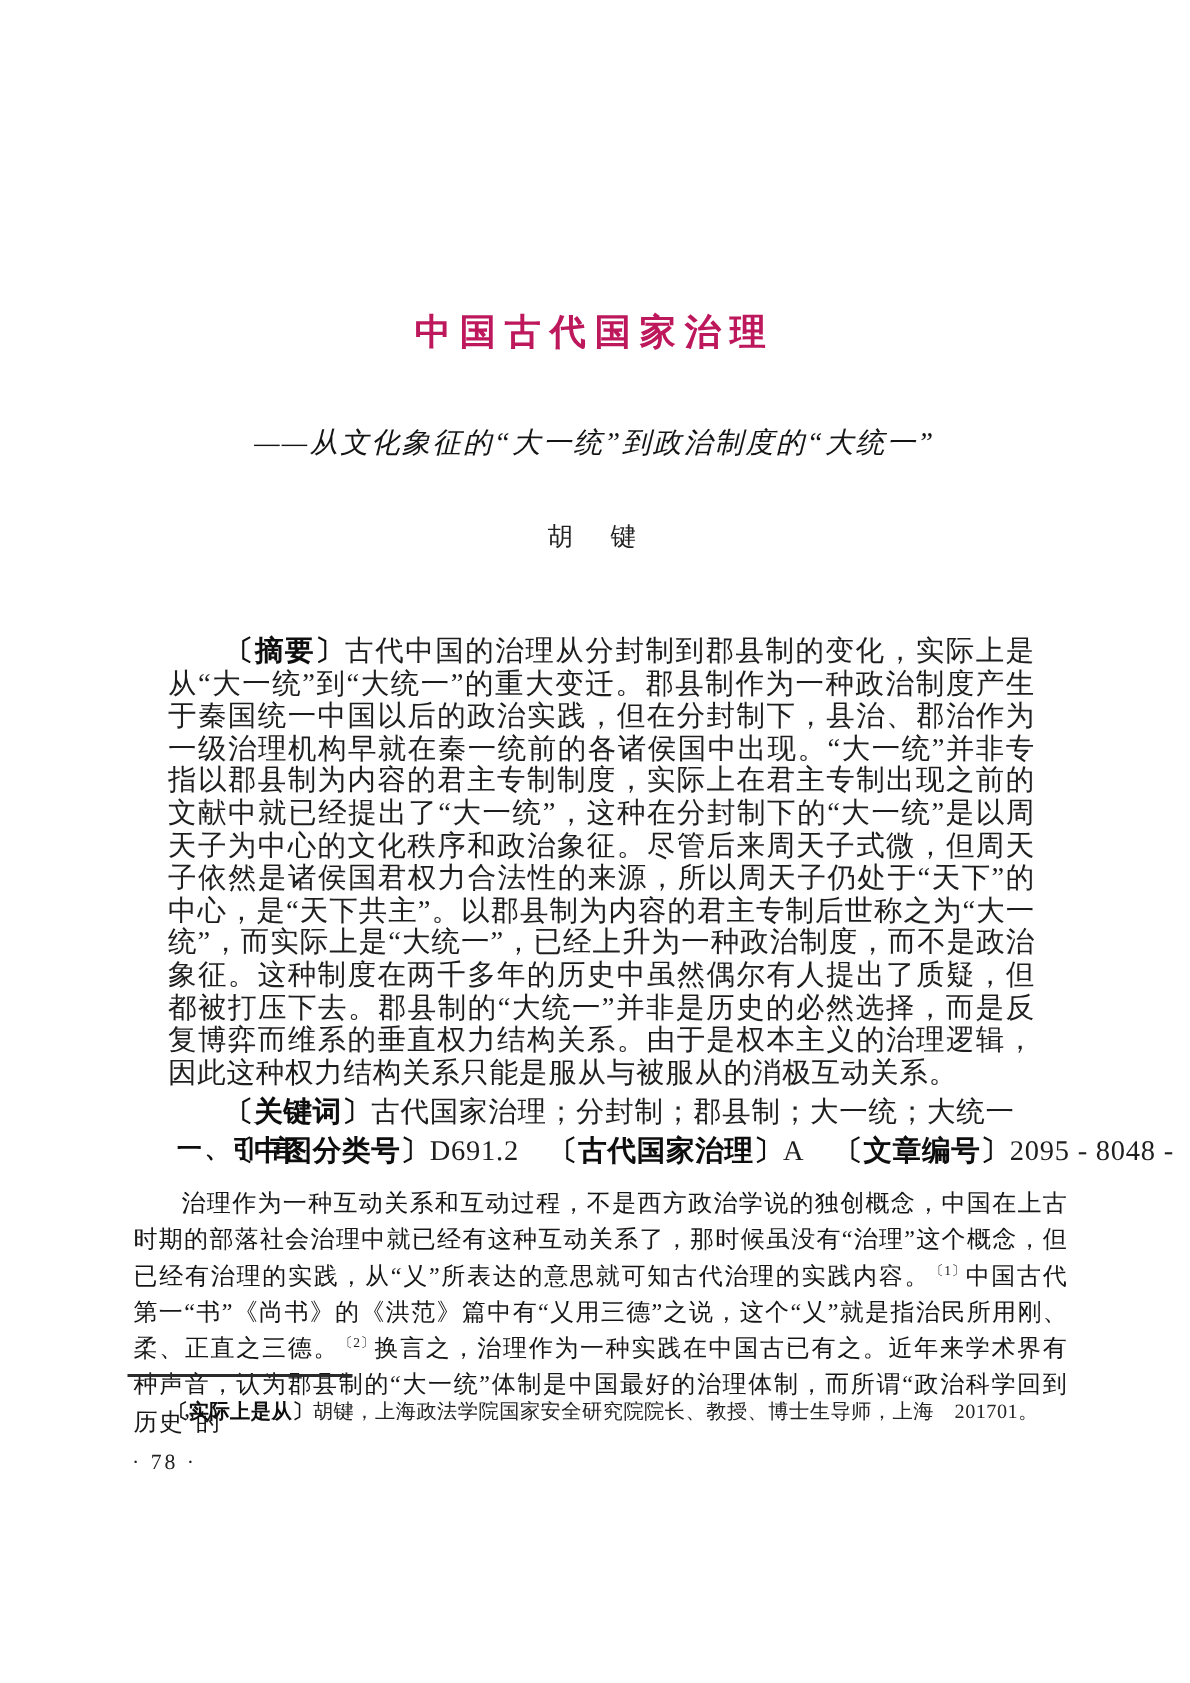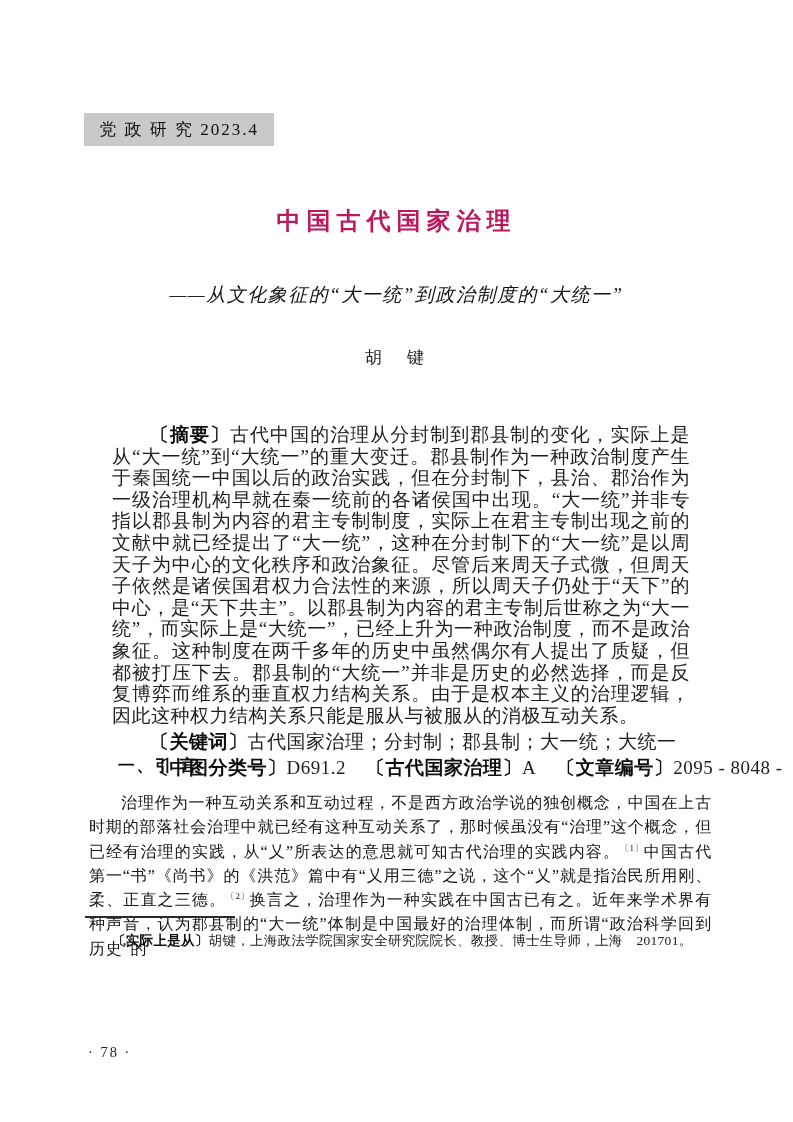--- a/index.html
+++ b/index.html
@@ -73,30 +73,29 @@
     font-size:13.5px;line-height:25px;
     letter-spacing:0.3px;color:#222;
   }
   .fn-rule{
     width:150px;height:0;
     border-top:2px solid #2a2a2a;
     margin-bottom:10px;
   }
   .footnotes p{margin:0;text-indent:2em;}
   .page-number{
-    position:absolute;left:88px;top:1044px;
+    position:absolute;left:88px;top:967px;
     font-size:14.5px;letter-spacing:2px;color:#222;
   }
 </style>
 </head>
 <body>
 
 <div class="page">
 
-  <div class="journal-badge">党 政 研 究  2023.4</div>
 
   <h1 class="title">中国古代国家治理</h1>
 
   <div class="subtitle">——从文化象征的“大一统”到政治制度的“大统一”</div>
 
   <div class="author">胡　键</div>
 
   <div class="meta-block">
     <p class="abstract"><span class="lbl">〔摘要〕</span><span>古代中国的治理从分封制到郡县制的变化，实际上是从“大一统”到“大统一”的重大变迁。郡县制作为一种政治制度产生于秦国统一中国以后的政治实践，但在分封制下，县治、郡治作为一级治理机构早就在秦一统前的各诸侯国中出现。“大一统”并非专指以郡县制为内容的君主专制制度，实际上在君主专制出现之前的文献中就已经提出了“大一统”，这种在分封制下的“大一统”是以周天子为中心的文化秩序和政治象征。尽管后来周天子式微，但周天子依然是诸侯国君权力合法性的来源，所以周天子仍处于“天下”的中心，是“天下共主”。以郡县制为内容的君主专制后世称之为“大一统”，而实际上是“大统一”，已经上升为一种政治制度，而不是政治象征。这种制度在两千多年的历史中虽然偶尔有人提出了质疑，但都被打压下去。郡县制的“大统一”并非是历史的必然选择，而是反复博弈而维系的垂直权力结构关系。由于是权本主义的治理逻辑，因此这种权力结构关系只能是服从与被服从的消极互动关系。</span></p>
 

